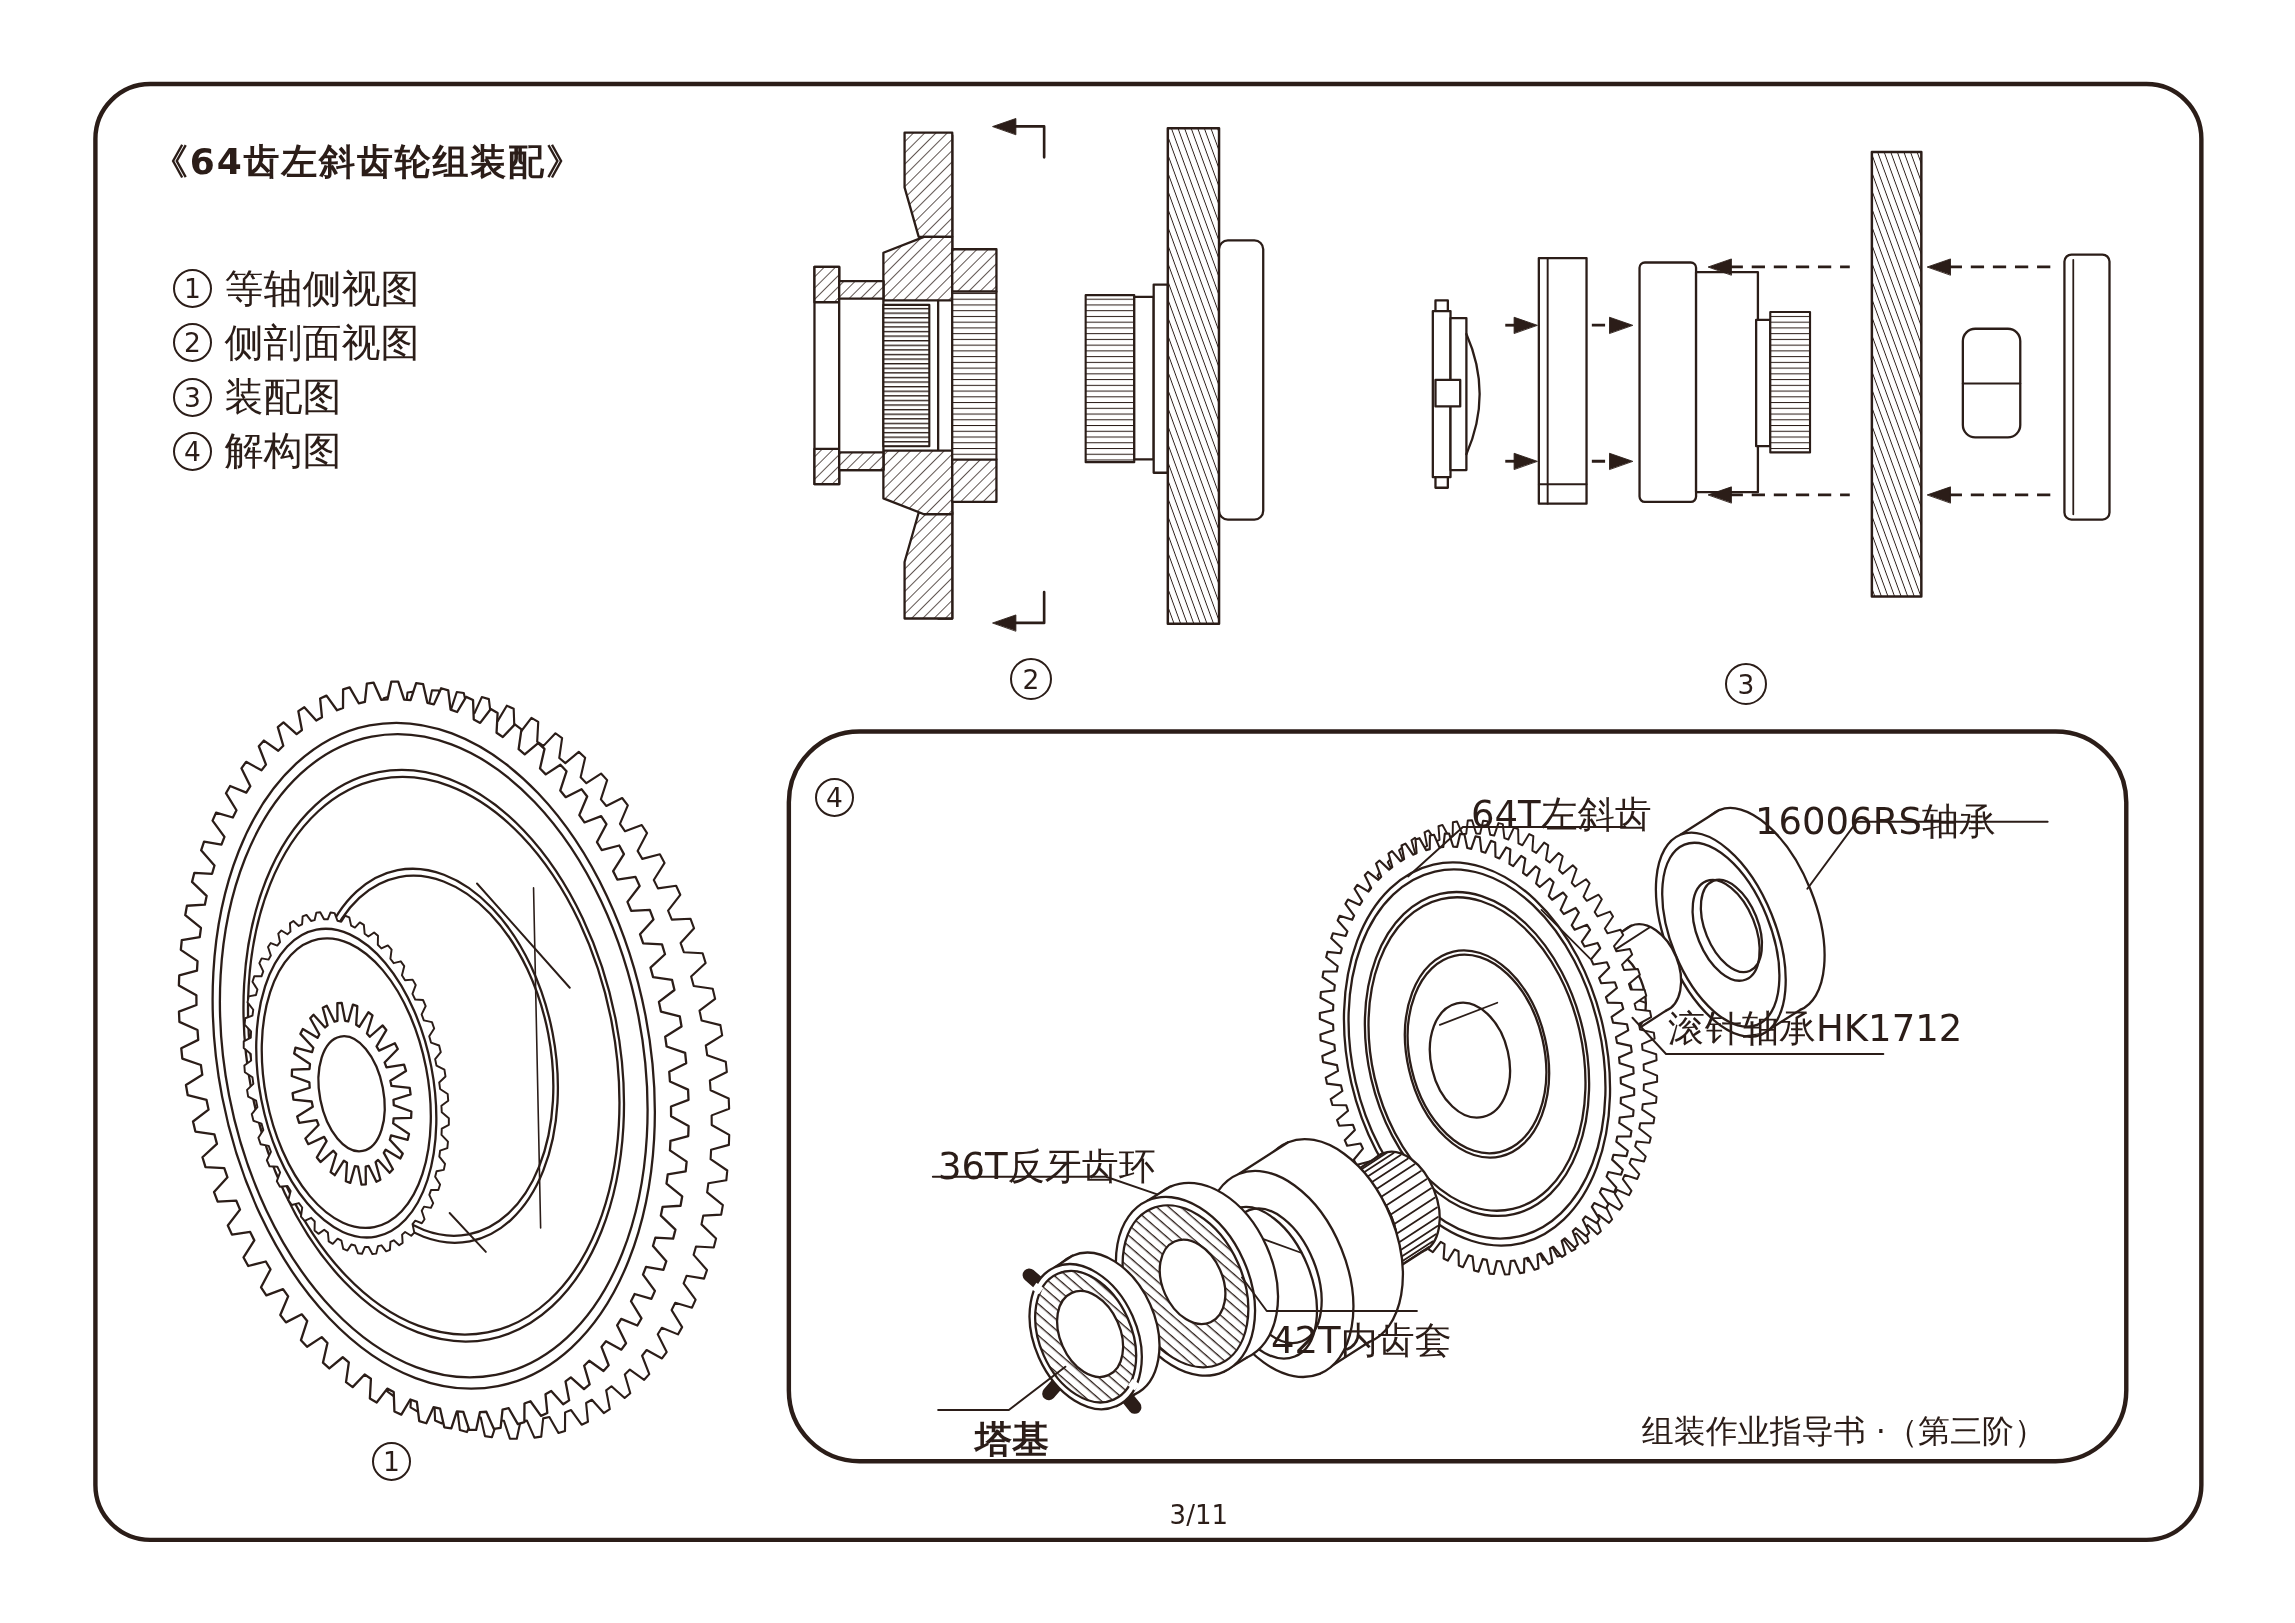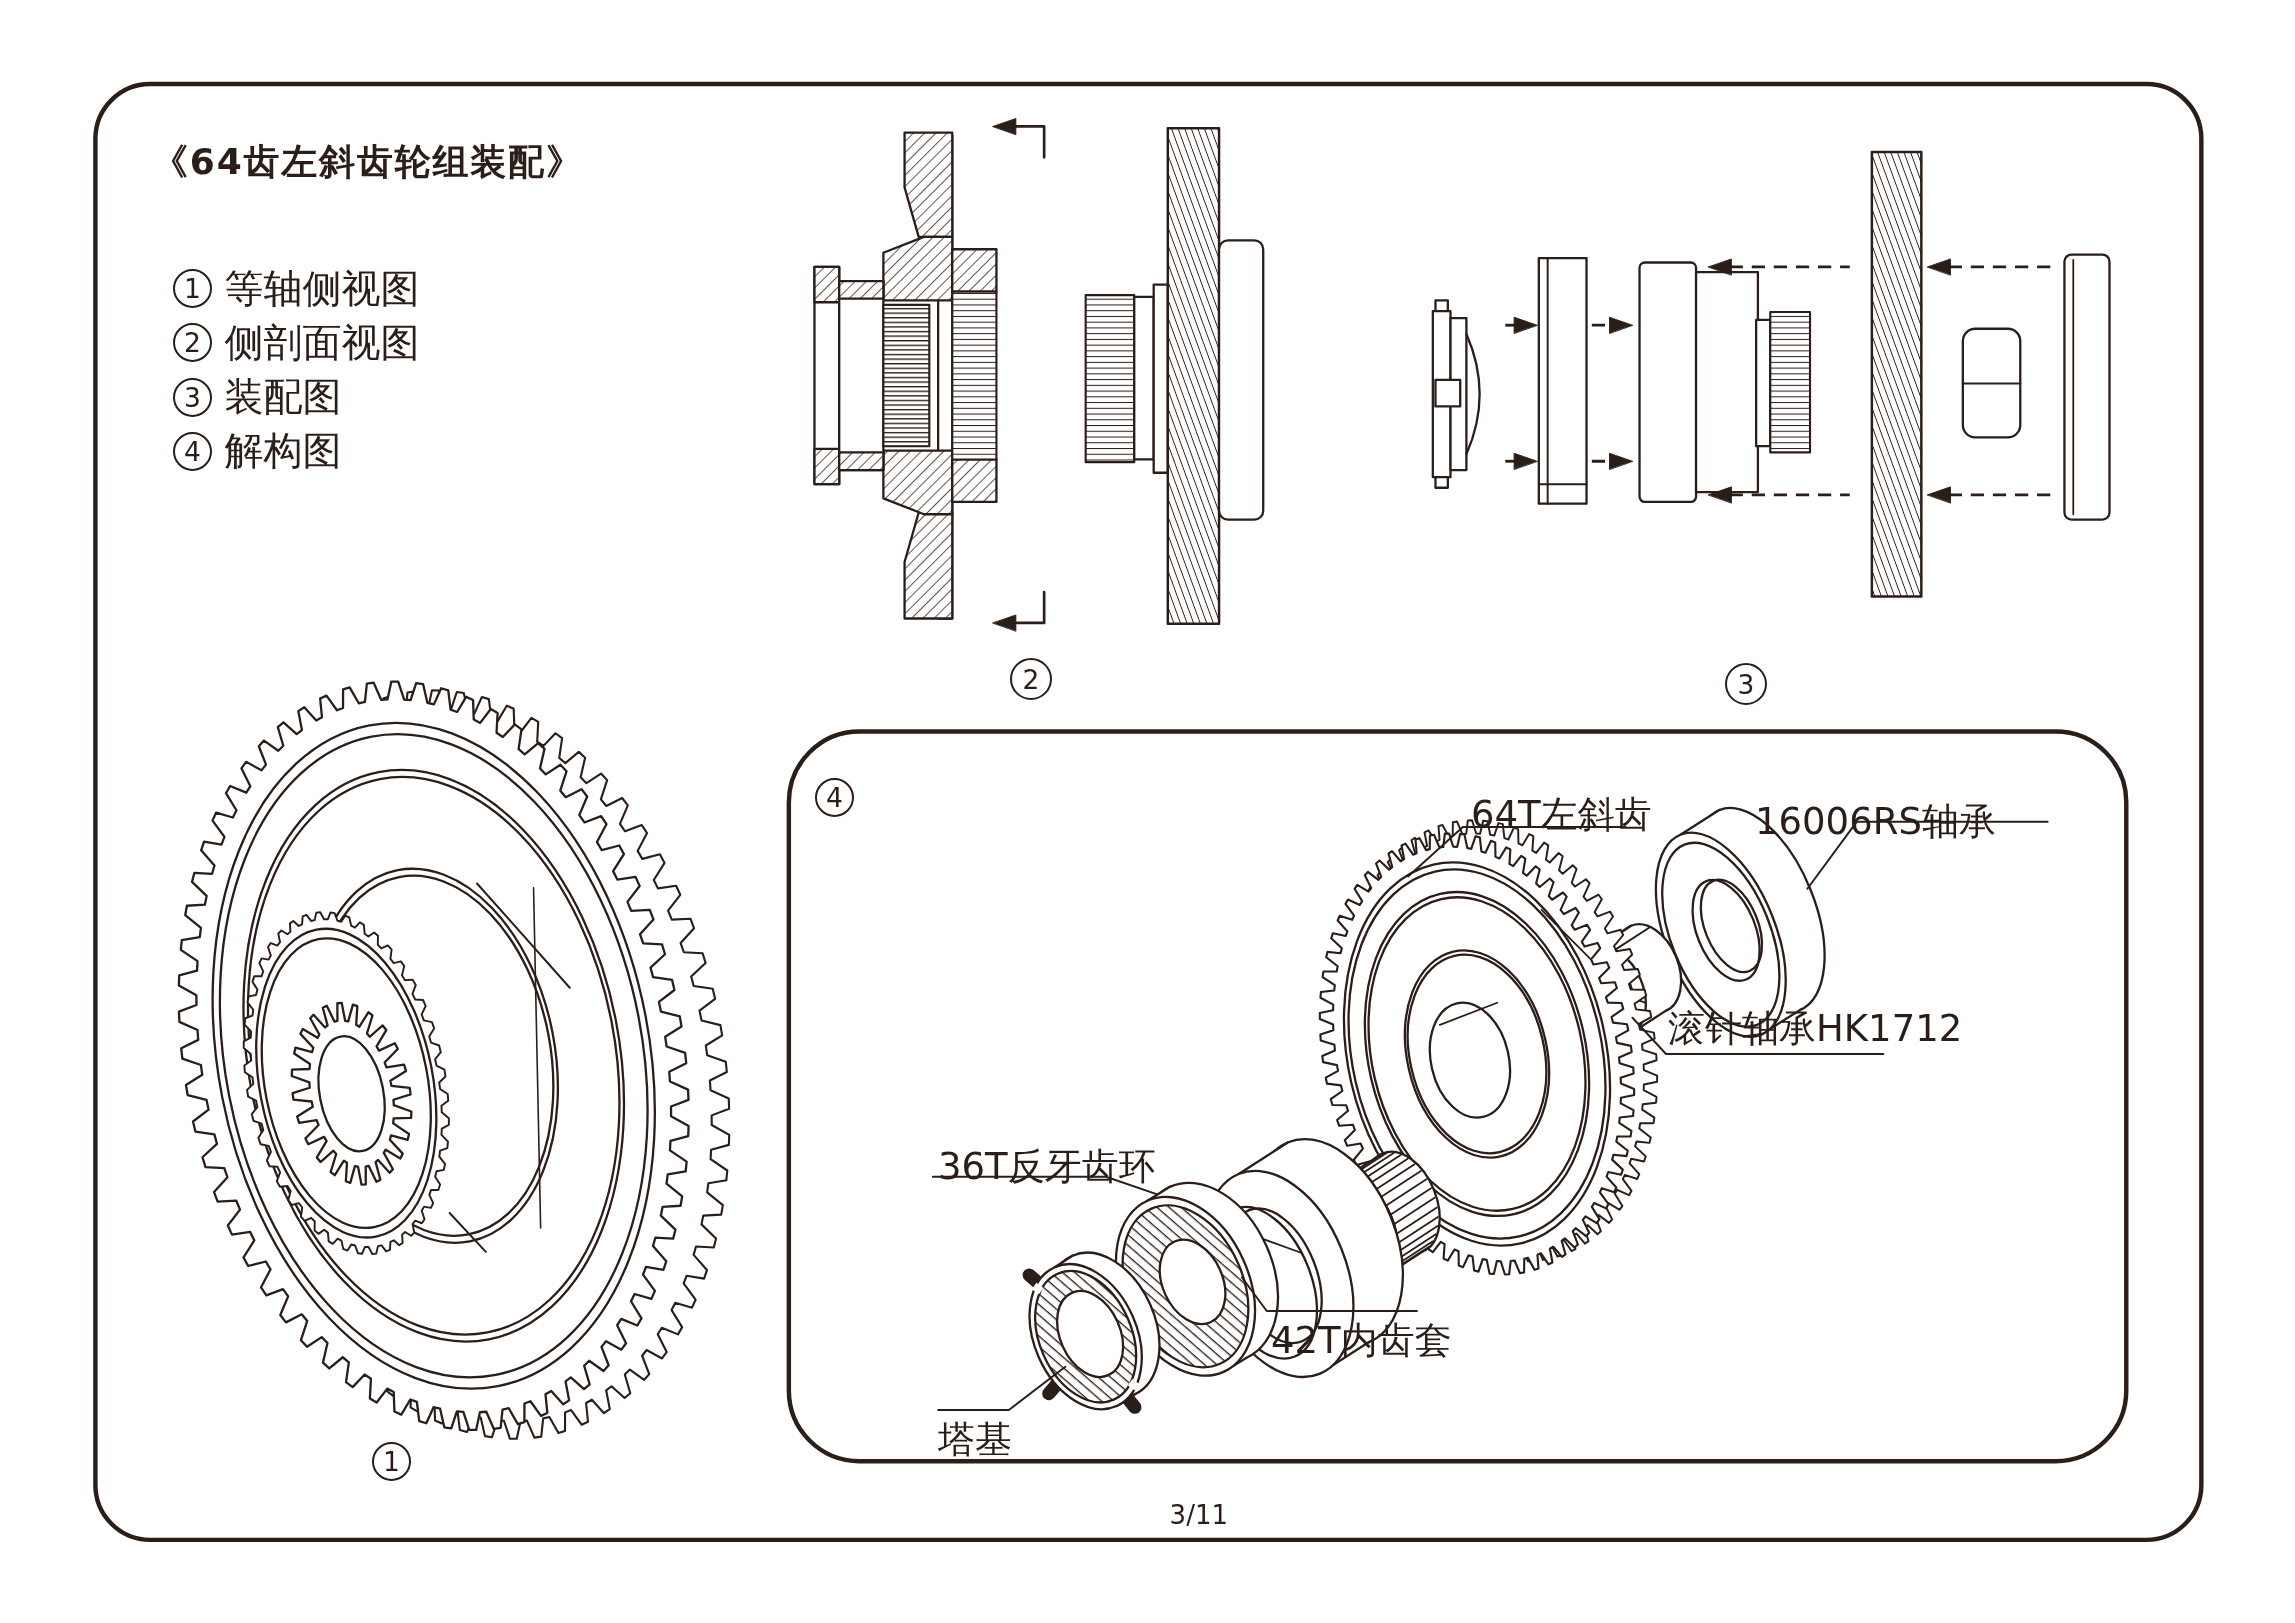--- a/index.html
+++ b/index.html
@@ -256,17 +256,18 @@
   <div class="cnum marker" style="left:372px; top:1442px;">1</div>
   <div class="cnum marker" style="left:1010px; top:658px; width:42px; height:42px;">2</div>
   <div class="cnum marker" style="left:1725px; top:663px; width:42px; height:42px;">3</div>
   <div class="cnum marker" style="left:815px; top:778px;">4</div>
 
   <div class="label" style="left:1471px; top:790px;">64T左斜齿</div>
   <div class="label" style="left:1755px; top:783px;margin-top:14px;">16006RS轴承</div>
   <div class="label" style="left:1668px; top:1004px;">滚针轴承HK1712</div>
   <div class="label" style="left:938px; top:1142px;">36T反牙齿环</div>
   <div class="label" style="left:1271px; top:1316px;">42T内齿套</div>
-  <div class="label" style="left:938px; top:1415px;">塔基</div>
-
+  <div class="label" style="left:975px; top:1415px;font-weight:bold;">塔基</div>
+
+  <div class="footer-note">组装作业指导书 ·（第三阶）</div>
   <div class="page-num">3/11</div>
 </div>
 
 
 </body></html>

